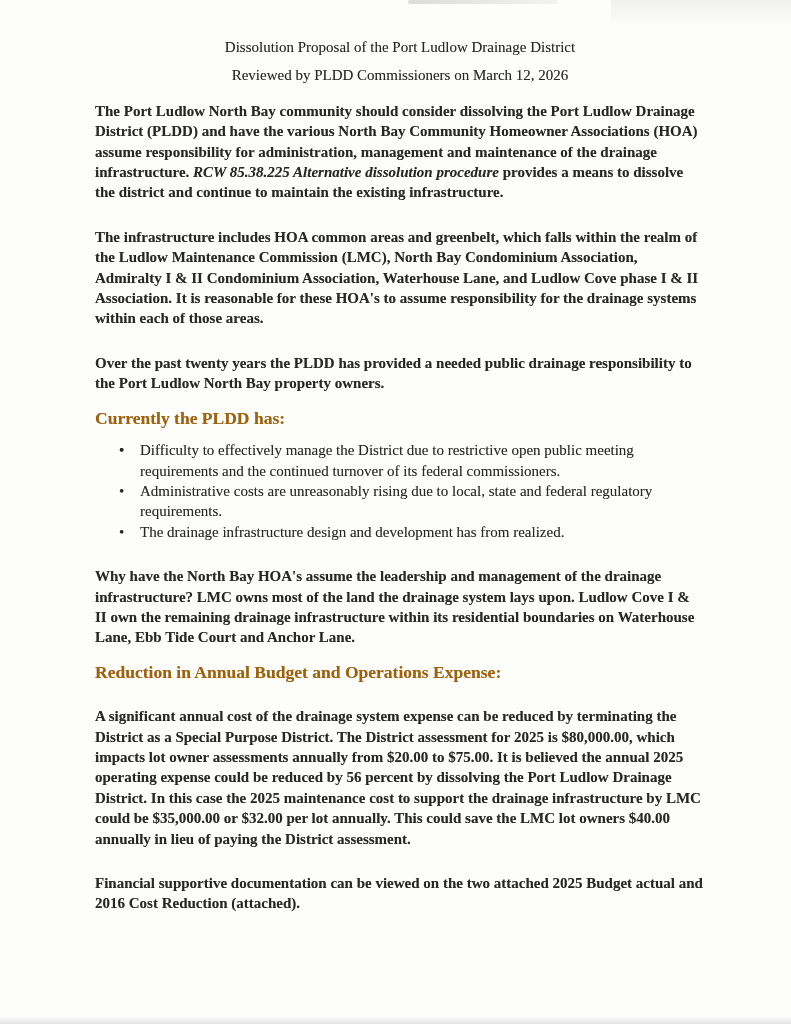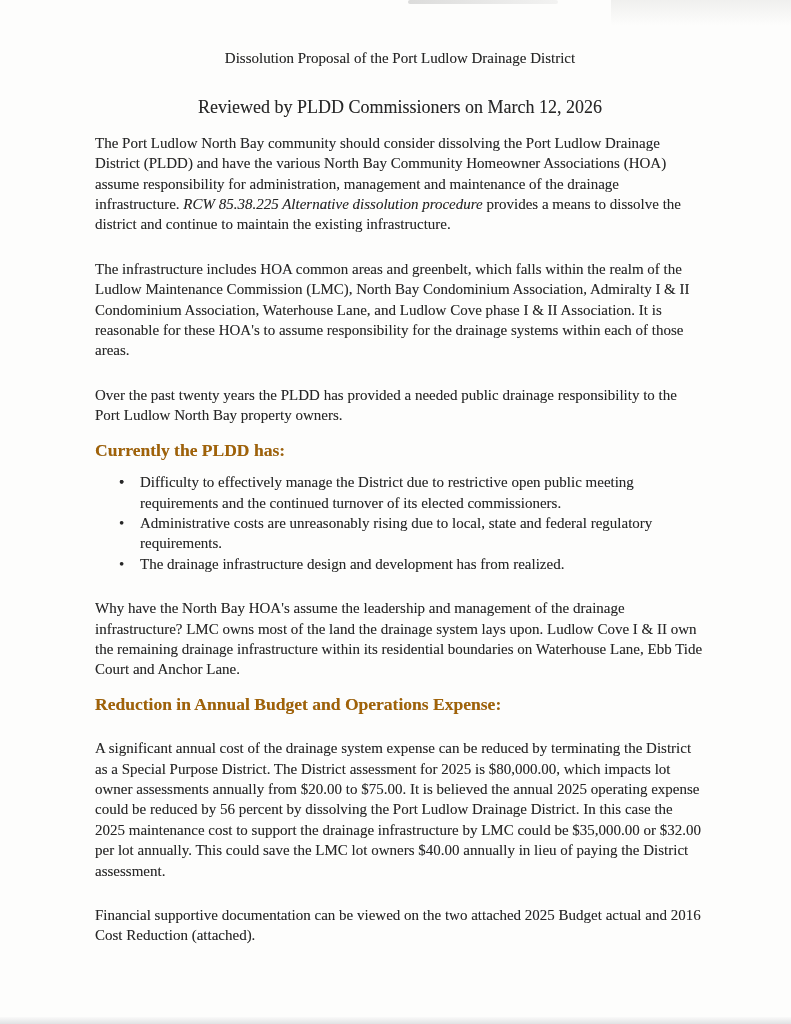--- a/index.html
+++ b/index.html
@@ -7,21 +7,21 @@
     padding: 0;
     background: #e9e9e9;
   }
   .page {
     position: relative;
     width: 791px;
     height: 1024px;
     margin: 0 auto;
     background: #fdfdfc;
     box-sizing: border-box;
-    padding: 48px 86px 0 95px;
+    padding: 37px 86px 0 95px;
     font-family: "Liberation Serif", "DejaVu Serif", serif;
     font-size: 15px;
     line-height: 20.4px;
     color: #272727;
     text-shadow: 0 0 0.6px rgba(45,45,45,0.35);
     overflow: hidden;
   }
   .artifact-top-smudge {
     position: absolute;
     top: 0; left: 408px;
@@ -41,28 +41,29 @@
     width: 100%; height: 7px;
     background: linear-gradient(180deg, rgba(190,193,198,0.05), rgba(190,193,198,0.45));
   }
   .title {
     margin: 0;
     font-size: 15px;
     font-weight: normal;
     text-align: center;
   }
   .subtitle {
-    margin: 29px 0 0 0;
-    font-size: 18px;
+    margin: 8px 0 0 0;
+    font-size: 15px;
     font-weight: normal;
     text-align: center;
   }
   p {
     margin: 24px 0 0 0;
     text-align: left;
+    font-weight: bold;
   }
   p.first {
     margin-top: 15px;
   }
   .heading {
     margin: 14px 0 0 0;
     font-weight: bold;
     color: #a16207;
   }
   ul.bullets {
@@ -99,21 +100,21 @@
   <p class="first"><span>The Port Ludlow North Bay community should consider dissolving the Port Ludlow Drainage District (PLDD) and have the various North Bay Community Homeowner Associations (HOA) assume responsibility for administration, management and maintenance of the drainage infrastructure. </span><em class="citation">RCW 85.38.225 Alternative dissolution procedure</em><span> provides a means to dissolve the district and continue to maintain the existing infrastructure.</span></p>
 
   <p>The infrastructure includes HOA common areas and greenbelt, which falls within the realm of the Ludlow Maintenance Commission (LMC), North Bay Condominium Association, Admiralty I &amp; II Condominium Association, Waterhouse Lane, and Ludlow Cove phase I &amp; II Association. It is reasonable for these HOA's to assume responsibility for the drainage systems within each of those areas.</p>
 
   <p>Over the past twenty years the PLDD has provided a needed public drainage responsibility to the Port Ludlow North Bay property owners.</p>
 
   <h3 class="heading">Currently the PLDD has:</h3>
 
   <ul class="bullets">
     <li><span class="bullet">•</span></li>
-    <li><span class="bullet">•</span><span>Difficulty to effectively manage the District due to restrictive open public meeting requirements and the continued turnover of its elected commissioners.</span></li>
+    <li><span class="bullet">•</span><span>Difficulty to effectively manage the District due to restrictive open public meeting requirements and the continued turnover of its federal commissioners.</span></li>
     <li><span class="bullet">•</span><span>Administrative costs are unreasonably rising due to local, state and federal regulatory requirements.</span></li>
     <li><span class="bullet">•</span><span>The drainage infrastructure design and development has from realized.</span></li>
   </ul>
 
   <p>Why have the North Bay HOA's assume the leadership and management of the drainage infrastructure? LMC owns most of the land the drainage system lays upon. Ludlow Cove I &amp; II own the remaining drainage infrastructure within its residential boundaries on Waterhouse Lane, Ebb Tide Court and Anchor Lane.</p>
 
 
   <h3 class="heading">Reduction in Annual Budget and Operations Expense:</h3>
 
   <p>A significant annual cost of the drainage system expense can be reduced by terminating the District as a Special Purpose District. The District assessment for 2025 is $80,000.00, which impacts lot owner assessments annually from $20.00 to $75.00. It is believed the annual 2025 operating expense could be reduced by 56 percent by dissolving the Port Ludlow Drainage District. In this case the 2025 maintenance cost to support the drainage infrastructure by LMC could be $35,000.00 or $32.00 per lot annually. This could save the LMC lot owners $40.00 annually in lieu of paying the District assessment.</p>

